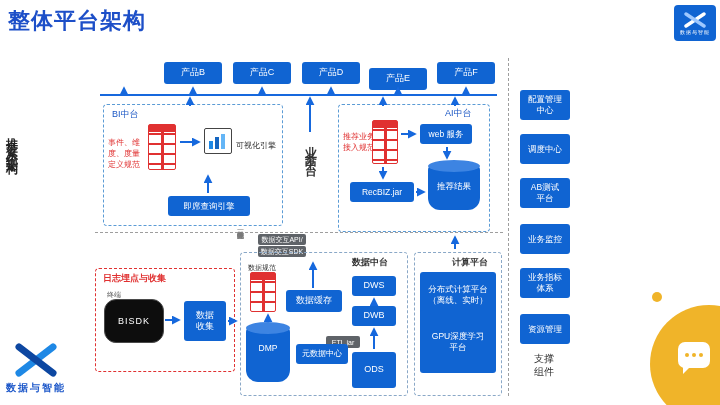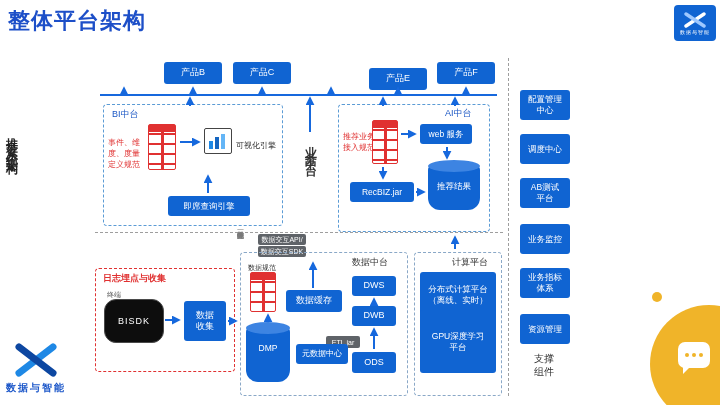--- a/index.html
+++ b/index.html
@@ -9,21 +9,21 @@
   .title{font-size:22px;font-weight:bold;color:#1d4fc8;letter-spacing:1px}
   .v-text{writing-mode:vertical-rl;text-orientation:upright}
   .side-label{font-size:12px;font-weight:bold;color:#222;letter-spacing:5px}
   .box-blue{background:#1064d2;color:#fff;border-radius:3px;display:flex;align-items:center;
             justify-content:center;text-align:center;line-height:1.25;box-sizing:border-box}
   .product{width:58px;height:22px;font-size:9px}
   .dash-blue{border:1.5px dashed #5b9bd5;border-radius:4px;box-sizing:border-box}
   .dash-gray{border:1.5px dashed #8aa8c7;border-radius:4px;box-sizing:border-box}
   .dash-red{border:1.5px dashed #e03131;border-radius:4px;box-sizing:border-box}
   .sec-blue{font-size:9px;font-weight:normal;color:#1a56c4}
-  .sec-dark{font-size:9px;font-weight:normal;color:#333}
+  .sec-dark{font-size:9px;font-weight:bold;color:#333}
   .sec-red{font-size:9px;font-weight:bold;color:#e03131}
   .red-note{font-size:8px;color:#e03131;line-height:1.35}
   .small-dark{font-size:7px;color:#555}
   .red-doc{border:1.5px solid #e03131;border-radius:2px;box-sizing:border-box;background:
      linear-gradient(180deg,#e03131 0 7px,rgba(0,0,0,0) 7px),
      repeating-linear-gradient(180deg,rgba(0,0,0,0) 0 8px,#e03131 8px 10px),
      linear-gradient(90deg,rgba(0,0,0,0) 0 45%,#e03131 45% 57%,rgba(0,0,0,0) 57%),
      linear-gradient(#fff,#fff)}
   .chart-icon{border:1.5px solid #444;border-radius:2px;box-sizing:border-box;background:
      linear-gradient(#1e88e5,#1e88e5) 4px 12px/4px 8px no-repeat,
@@ -68,20 +68,21 @@
     <span class="badge-text">数据与智能</span>
   </div>
 
   <div class="abs v-text side-label" style="left:3px;top:128px">推荐系统架构</div>
 
   <div class="abs h-sep" style="left:95px;top:232px;width:408px"></div>
   <div class="abs v-sep" style="left:508px;top:58px;height:338px"></div>
 
   <div class="abs box-blue product" style="left:164px;top:62px">产品B</div>
   <div class="abs box-blue product" style="left:233px;top:62px">产品C</div>
+  <div class="abs box-blue product" style="left:302px;top:62px">产品D</div>
   <div class="abs box-blue product" style="left:369px;top:68px">产品E</div>
   <div class="abs box-blue product" style="left:437px;top:62px">产品F</div>
 
   <div class="abs dash-blue" style="left:103px;top:104px;width:180px;height:122px"></div>
   <div class="abs sec-blue" style="left:112px;top:108px">BI中台</div>
   <div class="abs red-note" style="left:108px;top:138px;width:36px">事件、维度、度量定义规范</div>
   <div class="abs red-doc" style="left:148px;top:124px;width:28px;height:46px"></div>
   <div class="abs chart-icon" style="left:204px;top:128px;width:28px;height:26px"></div>
   <div class="abs" style="left:236px;top:140px;font-size:8px;color:#333">可视化引擎</div>
   <div class="abs box-blue" style="left:168px;top:196px;width:82px;height:20px;font-size:8.5px">即席查询引擎</div>
@@ -108,21 +109,21 @@
   <div class="abs terminal" style="left:104px;top:299px;width:58px;height:42px">BISDK</div>
   <div class="abs box-blue" style="left:184px;top:301px;width:42px;height:40px;font-size:9px;padding:0 11px">数据收集</div>
 
   <div class="abs dash-gray" style="left:240px;top:252px;width:168px;height:144px"></div>
   <div class="abs sec-dark" style="left:352px;top:256px">数据中台</div>
   <div class="abs small-dark" style="left:248px;top:263px;color:#333">数据规范</div>
   <div class="abs red-doc" style="left:250px;top:272px;width:26px;height:40px"></div>
   <div class="abs box-blue" style="left:286px;top:290px;width:56px;height:22px;font-size:9px">数据缓存</div>
   <div class="abs box-blue" style="left:352px;top:276px;width:44px;height:20px;font-size:9px">DWS</div>
   <div class="abs box-blue" style="left:352px;top:306px;width:44px;height:20px;font-size:9px">DWB</div>
-  <div class="abs box-blue" style="left:352px;top:352px;width:44px;height:21px;font-size:9px">ODS</div>
+  <div class="abs box-blue" style="left:352px;top:352px;width:44px;height:36px;font-size:9px">ODS</div>
   <div class="abs chip" style="left:326px;top:336px;width:34px;height:12px">ETL.jar</div>
   <div class="abs cyl" style="left:246px;top:328px;width:44px;height:54px">
     <span class="cyl-label">DMP</span>
   </div>
   <div class="abs box-blue" style="left:296px;top:344px;width:52px;height:20px;font-size:8px">元数据中心</div>
 
   <div class="abs dash-gray" style="left:414px;top:252px;width:88px;height:144px"></div>
   <div class="abs sec-dark" style="left:452px;top:256px">计算平台</div>
   <div class="abs box-blue" style="left:420px;top:272px;width:76px;height:46px;font-size:8.5px;padding:0 4px">分布式计算平台（离线、实时）</div>
   <div class="abs box-blue" style="left:420px;top:310px;width:76px;height:63px;font-size:8.5px;padding:0 8px">GPU深度学习平台</div>

